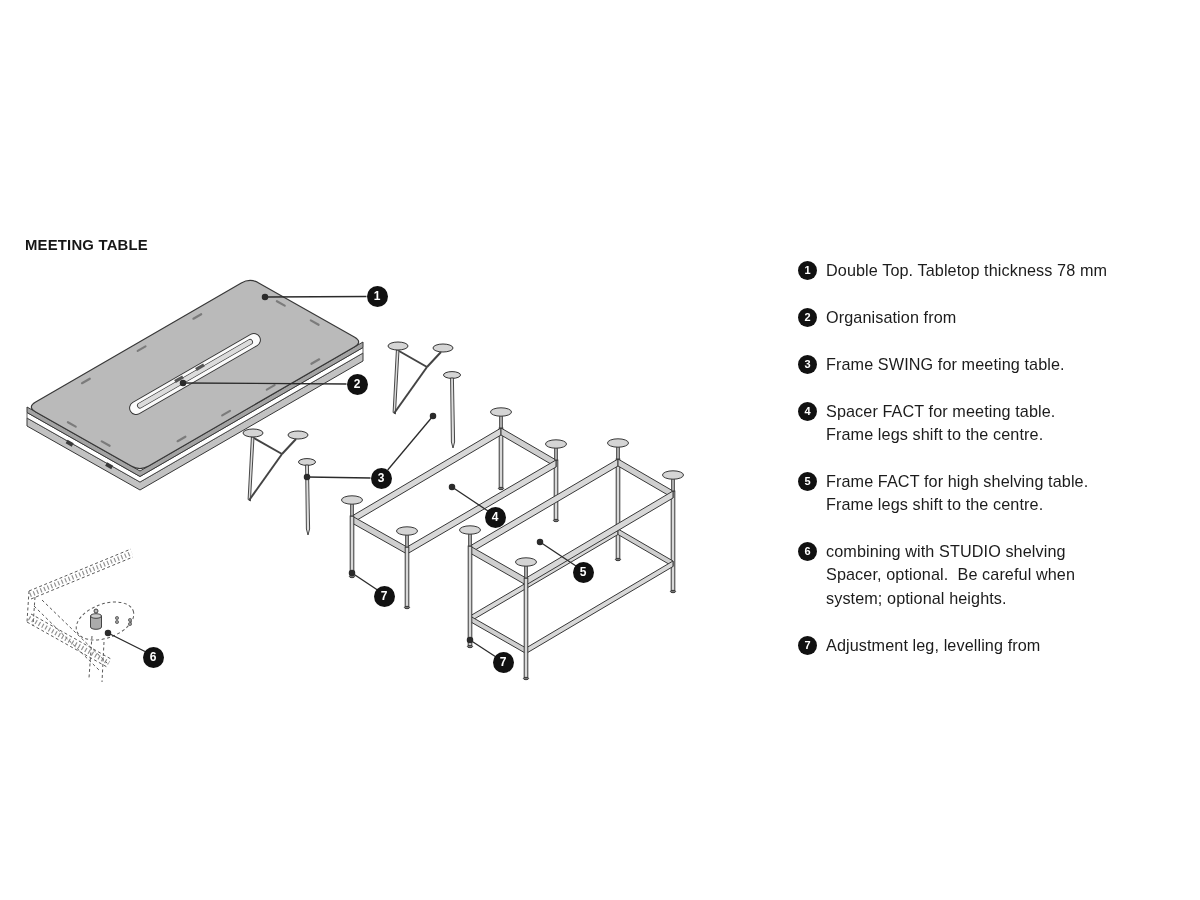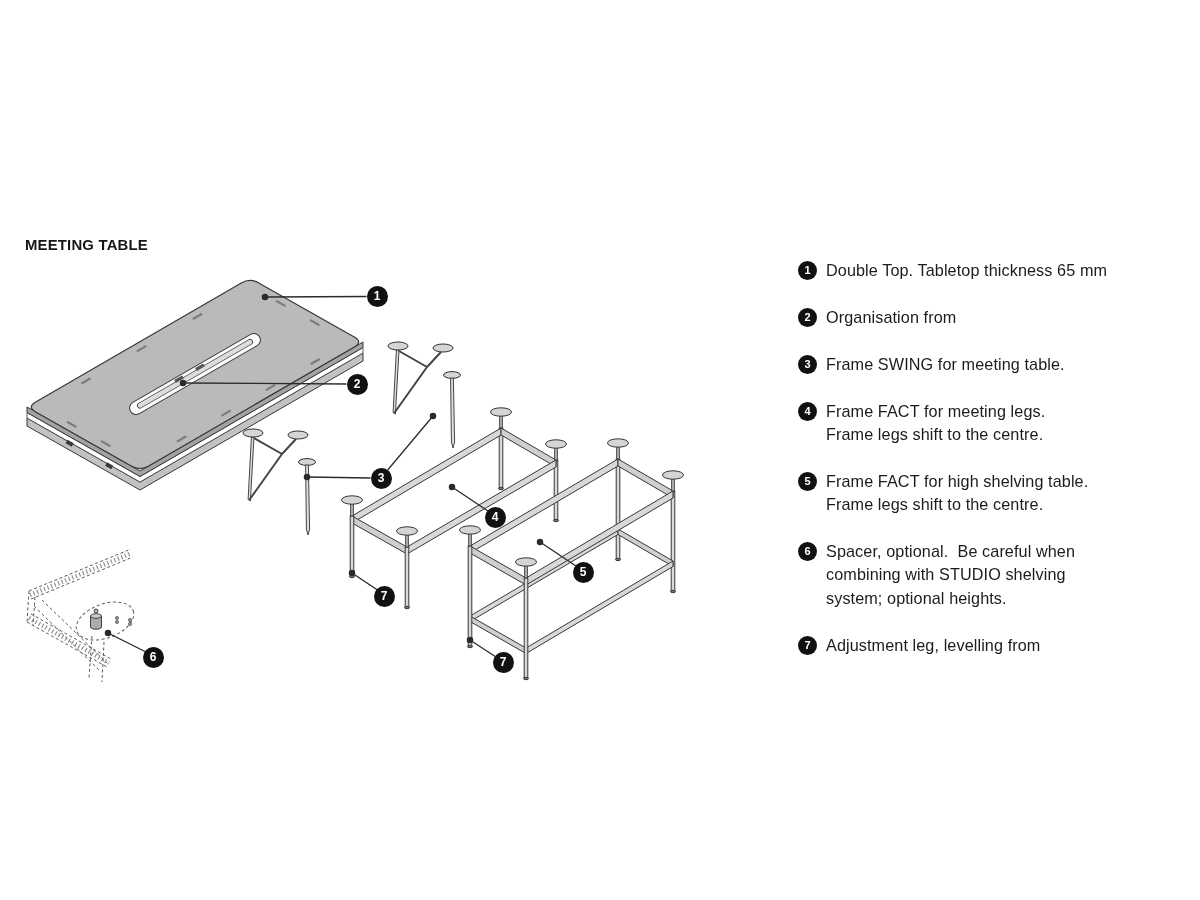--- a/index.html
+++ b/index.html
@@ -232,39 +232,39 @@
 <div class="co" style="left:370.5px;top:467.5px">3</div>
 <div class="co" style="left:484.5px;top:506.5px">4</div>
 <div class="co" style="left:572.5px;top:561.5px">5</div>
 <div class="co" style="left:142.5px;top:646.5px">6</div>
 <div class="co" style="left:373.5px;top:585.5px">7</div>
 <div class="co" style="left:492.5px;top:651.5px">7</div>
 
 <div>
   <div class="lrow" style="top:261px">
     <div class="lnum">1</div>
-    <div class="ltext"><div>Double Top. Tabletop thickness 65 mm</div></div>
+    <div class="ltext"><div>Double Top. Tabletop thickness 78 mm</div></div>
   </div>
   <div class="lrow" style="top:308px">
     <div class="lnum">2</div>
     <div class="ltext"><div>Organisation from</div></div>
   </div>
   <div class="lrow" style="top:355px">
     <div class="lnum">3</div>
     <div class="ltext"><div>Frame SWING for meeting table.</div></div>
   </div>
   <div class="lrow" style="top:402px">
     <div class="lnum">4</div>
-    <div class="ltext"><div>Frame FACT for meeting legs.</div><div>Frame legs shift to the centre.</div></div>
+    <div class="ltext"><div>Spacer FACT for meeting table.</div><div>Frame legs shift to the centre.</div></div>
   </div>
   <div class="lrow" style="top:472px">
     <div class="lnum">5</div>
     <div class="ltext"><div>Frame FACT for high shelving table.</div><div>Frame legs shift to the centre.</div></div>
   </div>
   <div class="lrow" style="top:542px">
     <div class="lnum">6</div>
-    <div class="ltext"><div>Spacer, optional.  Be careful when</div><div>combining with STUDIO shelving</div><div>system; optional heights.</div></div>
+    <div class="ltext"><div>combining with STUDIO shelving</div><div>Spacer, optional.  Be careful when</div><div>system; optional heights.</div></div>
   </div>
   <div class="lrow" style="top:636px">
     <div class="lnum">7</div>
     <div class="ltext"><div>Adjustment leg, levelling from</div></div>
   </div>
 </div>
 
 </body></html>

